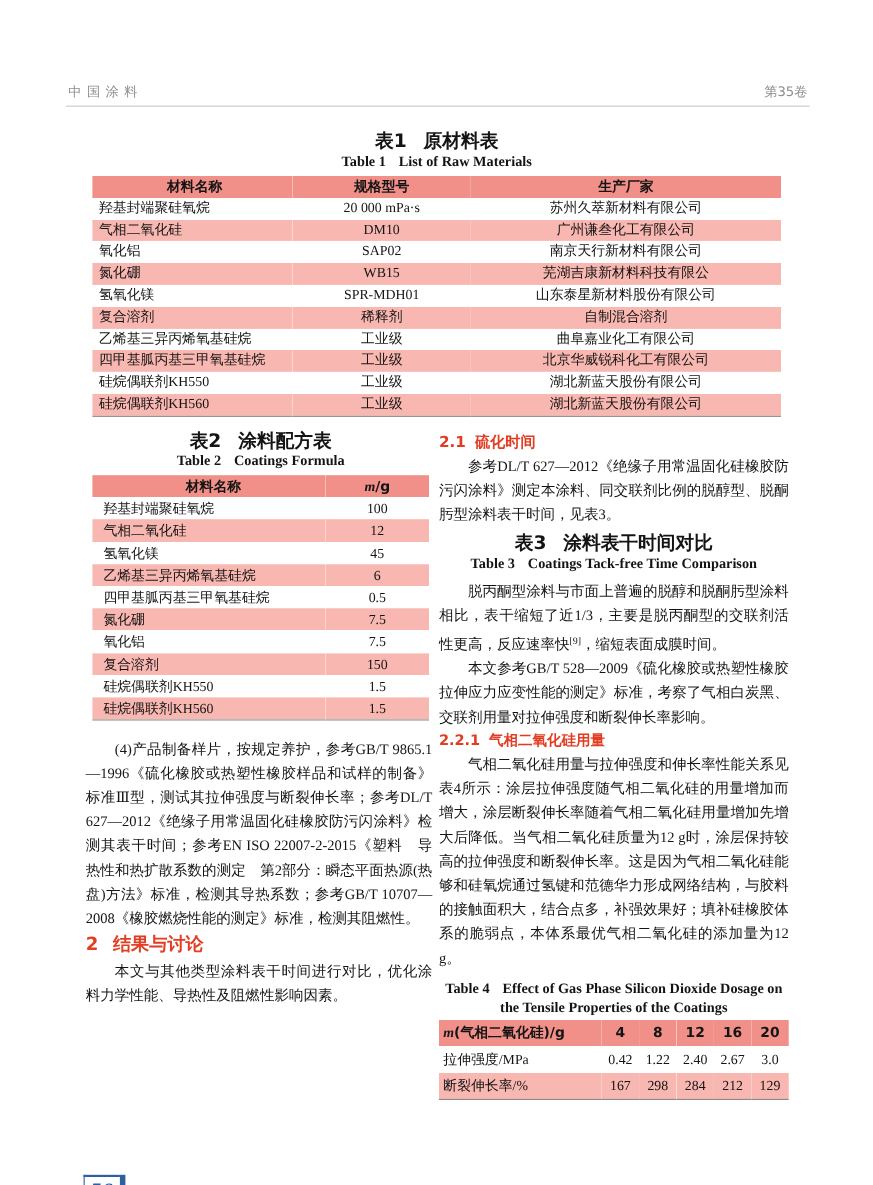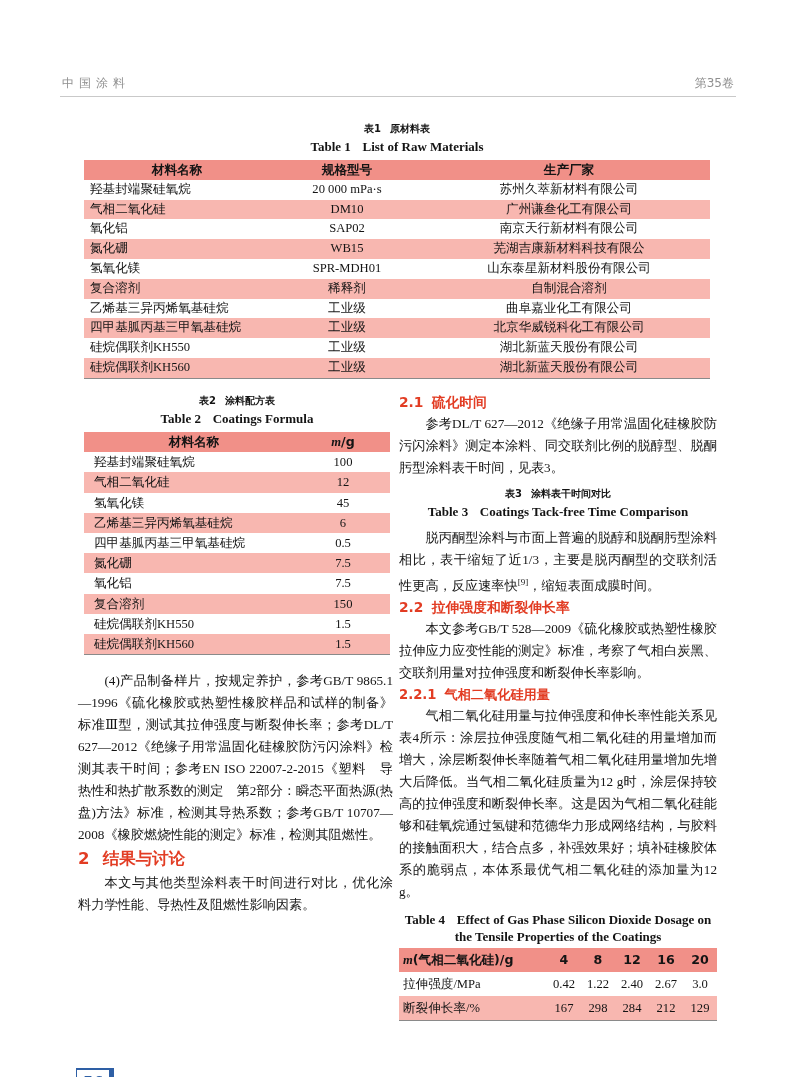--- a/index.html
+++ b/index.html
@@ -15,21 +15,21 @@
         font-family:"Liberation Serif","DejaVu Serif",serif;color:#141414;margin-top:42px;}
 
   
   .pg-header{position:absolute;top:33px;left:62px;right:60px;display:flex;
              justify-content:space-between;font-size:12px;color:var(--gray-hdr);
              font-family:"DejaVu Sans","Liberation Sans",sans-serif;}
   .journal{letter-spacing:5px;}
   .header-rule{position:absolute;top:54px;left:60px;right:58px;border-top:1px solid #c9c9c9;}
 
   
-  .cap{ text-align:center;font-weight:bold;font-size:10px;line-height:18px;
+  .cap{ text-align:center;font-weight:bold;font-size:17px;line-height:18px;
         font-family:"DejaVu Sans","Liberation Sans",sans-serif;}
   .cap-en{font-family:"Liberation Serif","DejaVu Serif",serif;font-size:13px;}
   .cap-gap{margin-left:0.9em;}
 
   
   table{border-collapse:collapse;width:100%;table-layout:fixed;}
   td{padding:0 2px;font-size:12.6px;line-height:19.8px;height:19.8px;text-align:center;
      overflow:hidden;white-space:nowrap;}
   tr.hd td{background:var(--hdr-pink);font-weight:bold;
            font-family:"DejaVu Sans","Liberation Sans",sans-serif;}
@@ -247,23 +247,20 @@
       </div>
       <div class="cap cap-en">
         <span>Table 3</span><span class="cap-gap">Coatings Tack-free Time Comparison</span>
       </div>
     </div>
 
     <p class="indent" style="margin-top:6px;">
       <span>脱丙酮型涂料与市面上普遍的脱醇和脱酮肟型涂料相比，表干缩短了近1/3，主要是脱丙酮型的交联剂活性更高，反应速率快</span><sup>[9]</sup><span>，缩短表面成膜时间。</span>
     </p>
 
-    <p class="h-red h3r">
-      <span>2.2</span><span class="hnum-gap-sm">拉伸强度和断裂伸长率</span>
-    </p>
     <p class="indent">本文参考GB/T 528—2009《硫化橡胶或热塑性橡胶拉伸应力应变性能的测定》标准，考察了气相白炭黑、交联剂用量对拉伸强度和断裂伸长率影响。</p>
 
     <p class="h-red h4r">
       <span>2.2.1</span><span class="hnum-gap-sm">气相二氧化硅用量</span>
     </p>
     <p class="indent">气相二氧化硅用量与拉伸强度和伸长率性能关系见表4所示：涂层拉伸强度随气相二氧化硅的用量增加而增大，涂层断裂伸长率随着气相二氧化硅用量增加先增大后降低。当气相二氧化硅质量为12 g时，涂层保持较高的拉伸强度和断裂伸长率。这是因为气相二氧化硅能够和硅氧烷通过氢键和范德华力形成网络结构，与胶料的接触面积大，结合点多，补强效果好；填补硅橡胶体系的脆弱点，本体系最优气相二氧化硅的添加量为12 g。</p>
 
     <div class="t4-block">
       <div class="cap cap-en">
         <span>Table 4</span><span class="cap-gap">Effect of Gas Phase Silicon Dioxide Dosage on the Tensile Properties of the Coatings</span>

